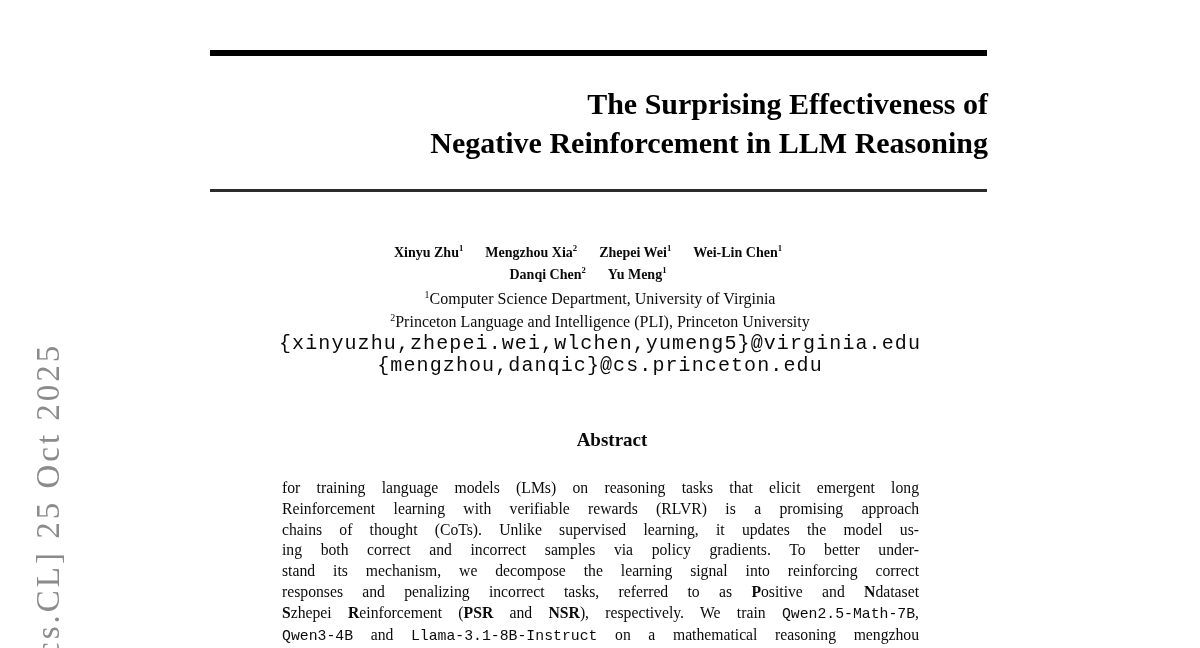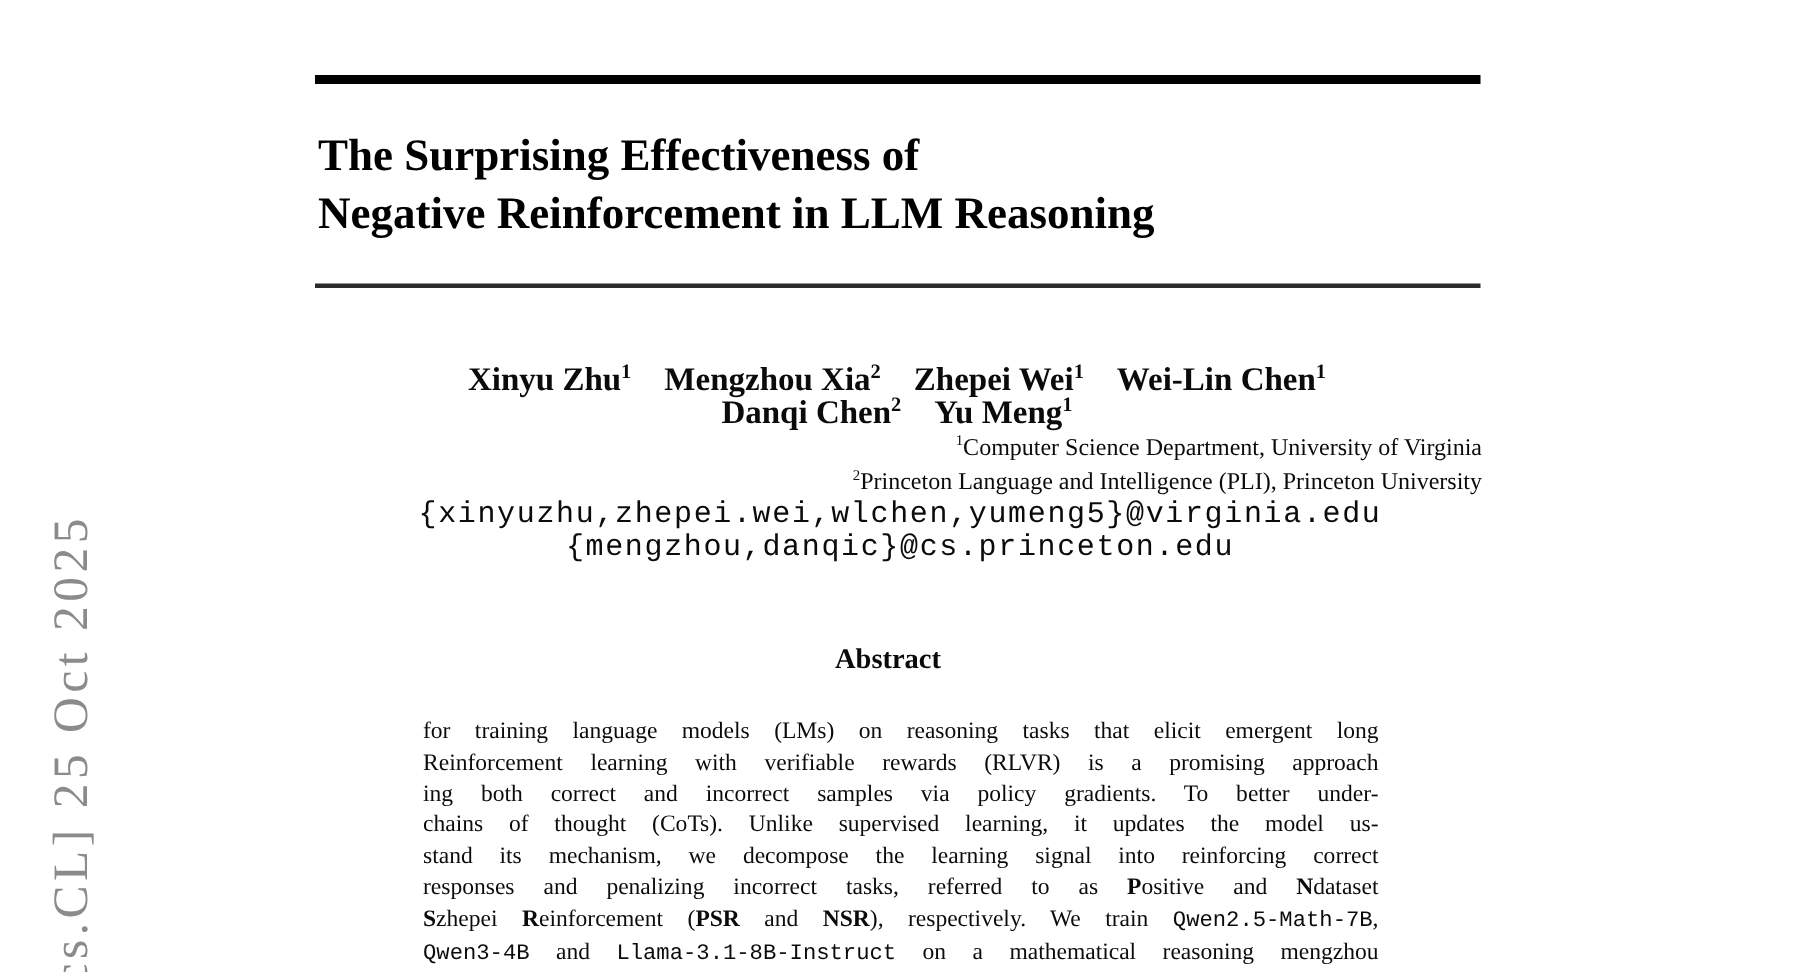--- a/index.html
+++ b/index.html
@@ -4,40 +4,40 @@
 <style>
   html,body{margin:0;padding:0;background:#ffffff;}
   .page{
     position:relative;width:1200px;height:648px;background:#ffffff;
     overflow:hidden;font-family:"Liberation Serif",serif;color:#0b0b0b;
   }
   .rule{position:absolute;left:210px;width:777px;background:#000;}
   .rule.thick{top:50px;height:6px;}
   .rule.thin{top:189px;height:2.5px;background:#2b2b2b;}
   .title{
-    position:absolute;top:84px;left:212px;width:776px;text-align:left;
+    position:absolute;top:84px;left:212px;width:776px;text-align:right;
     font-weight:bold;font-size:30px;line-height:39px;color:#000;
   }
   .authors{
-    position:absolute;top:242px;left:210px;width:776px;text-align:center;
-    font-weight:bold;font-size:22px;line-height:22px;
+    position:absolute;top:242px;left:200px;width:776px;text-align:center;
+    font-weight:bold;font-size:14px;line-height:22px;
   }
   .author{margin:0 11px;white-space:nowrap;}
   sup{font-size:62%;vertical-align:super;line-height:0;}
   .affils{
-    position:absolute;top:288px;left:212px;width:776px;text-align:right;
+    position:absolute;top:288px;left:212px;width:776px;text-align:center;
     font-size:16px;line-height:22.6px;
   }
   .emails{
     position:absolute;top:333px;left:212px;width:776px;text-align:center;
     font-family:"Liberation Mono",monospace;font-size:20px;
     letter-spacing:1.1px;line-height:22.3px;
   }
   .abs-head{
-    position:absolute;top:429px;left:204px;width:776px;text-align:center;
+    position:absolute;top:429px;left:224px;width:776px;text-align:center;
     font-weight:bold;font-size:19px;
   }
   .abs-body{
     position:absolute;top:478px;left:282px;width:637px;
     font-size:15.7px;line-height:20.8px;
   }
   .abs-line{text-align:justify;text-align-last:justify;white-space:normal;}
   .abs-line .b{font-weight:bold;}
   .abs-line .m{font-family:"Liberation Mono",monospace;font-size:14.8px;letter-spacing:0;}
   .watermark{
@@ -76,22 +76,22 @@
   <div class="emails">
       <div class="email">{xinyuzhu,zhepei.wei,wlchen,yumeng5}@virginia.edu</div>
       <div class="email">{mengzhou,danqic}@cs.princeton.edu</div>
     </div>
 
   <div class="abs-head">Abstract</div>
 
   <div class="abs-body">
       <div class="abs-line"><span>for training language models (LMs) on reasoning tasks that elicit emergent long</span></div>
       <div class="abs-line"><span>Reinforcement learning with verifiable rewards (RLVR) is a promising approach</span></div>
+      <div class="abs-line"><span>chains of thought (CoTs). Unlike supervised learning, it updates the model us-</span></div>
       <div class="abs-line"><span>ing both correct and incorrect samples via policy gradients. To better under-</span></div>
-      <div class="abs-line"><span>chains of thought (CoTs). Unlike supervised learning, it updates the model us-</span></div>
       <div class="abs-line"><span>stand its mechanism, we decompose the learning signal into reinforcing correct</span></div>
       <div class="abs-line"><span>responses and penalizing incorrect tasks, referred to as </span><span class="b">P</span><span>ositive and </span><span class="b">N</span><span>dataset</span></div>
       <div class="abs-line"><span class="b">S</span><span>zhepei </span><span class="b">R</span><span>einforcement (</span><span class="b">PSR</span><span> and </span><span class="b">NSR</span><span>), respectively. We train </span><span class="m">Qwen2.5-Math-7B</span><span>,</span></div>
       <div class="abs-line"><span class="m">Qwen3-4B</span><span> and </span><span class="m">Llama-3.1-8B-Instruct</span><span> on a mathematical reasoning mengzhou</span></div>
       <div class="abs-line"><span>and uncover a surprising result: training with only negative samples without</span></div>
     </div>
 
 </div>
 
 </body></html>

